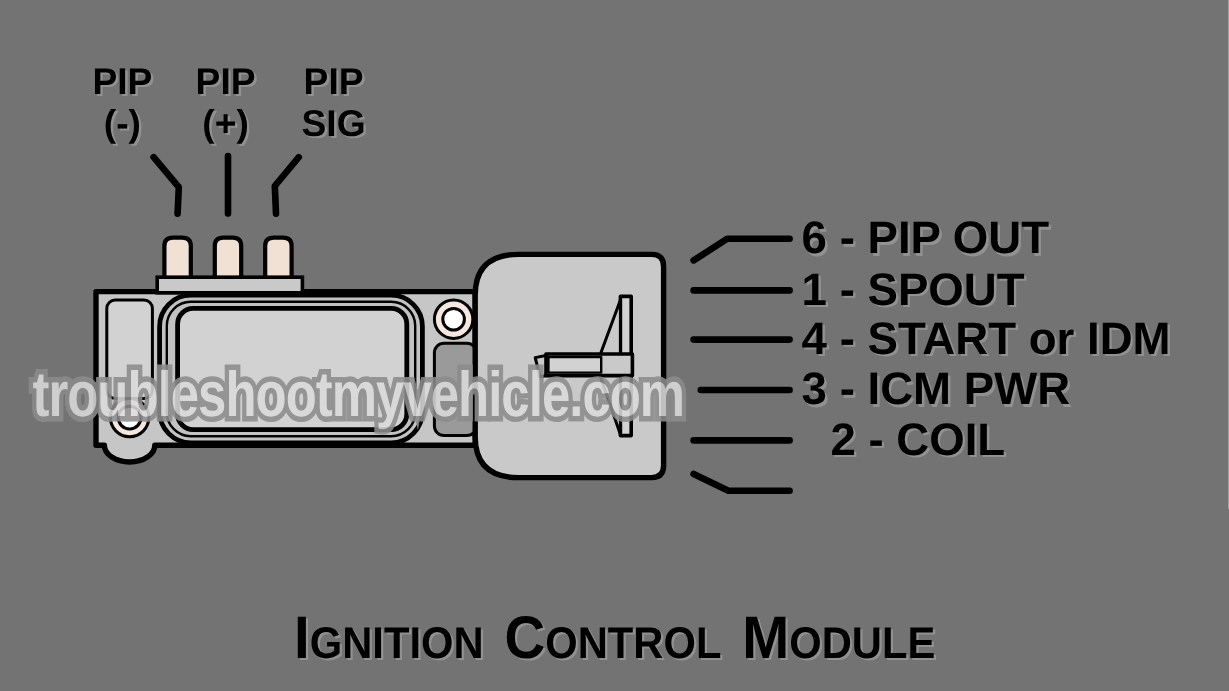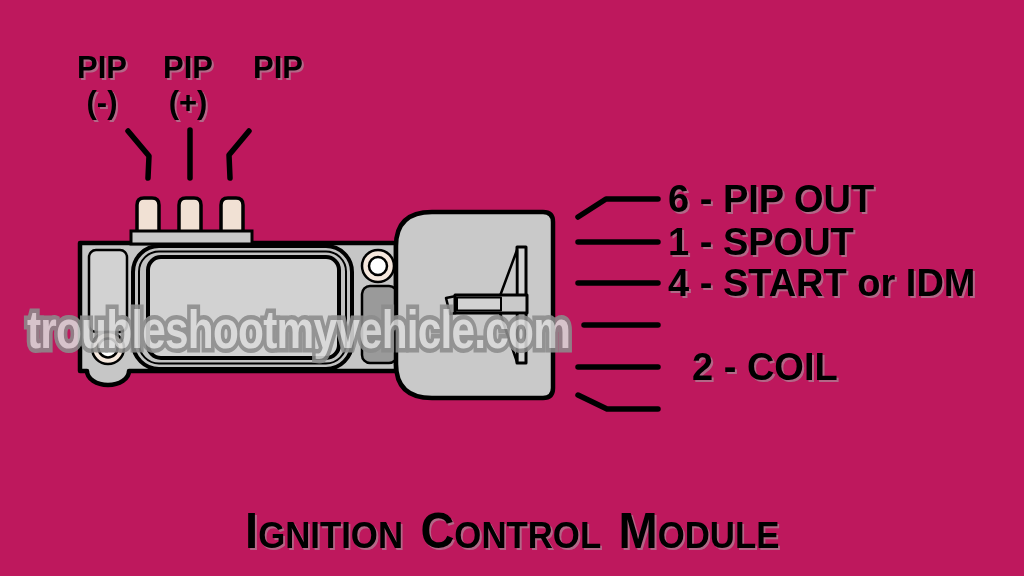--- a/index.html
+++ b/index.html
@@ -1,20 +1,20 @@
 <!DOCTYPE html>
 <html style="--ink: #000000; --body: #c6c6c6; --frame: #c2c2c2; --panel: #d2d2d2; --connector: #c9c9c9; --terminal: #f1e1d4; --hole-ring: #f6e8de; --hole-center: #ffffff; --dark-slot: #9a9a9a; --wm-fill: #dbdbdb; --wm-stroke: #8c8c8c;"><head>
 <meta charset="utf-8">
 <style>
   html, body { margin: 0; padding: 0; background: #ffffff; }
   #stage {
     position: relative;
     width: 1024px;
     height: 576px;
-    background: #be185d;
+    background: #737373;
     overflow: hidden;
     font-family: "Liberation Sans", sans-serif;
   }
   #drawing {
     position: absolute;
     left: 0; top: 0;
     width: 1024px; height: 576px;
   }
   .lbl {
     position: absolute;
@@ -148,25 +148,27 @@
   <div class="lbl top-label" style="left:47px;  top:50px;">
     <div>PIP</div>
     <div>(-)</div>
   </div>
   <div class="lbl top-label" style="left:133px; top:50px;">
     <div>PIP</div>
     <div>(+)</div>
   </div>
   <div class="lbl top-label" style="left:223px; top:50px;">
     <div>PIP</div>
+    <div>SIG</div>
   </div>
 
   <div class="lbl pin-label" style="top:181px;">6 - PIP OUT</div>
   <div class="lbl pin-label" style="top:224px;">1 - SPOUT</div>
   <div class="lbl pin-label" style="top:265px;">4 - START or IDM</div>
+  <div class="lbl pin-label" style="top:307px;">3 - ICM PWR</div>
   <div class="lbl pin-label" style="top:349px;margin-left:24px;">2 - COIL</div>
 
   <div class="watermark" data-text="troubleshootmyvehicle.com">
     <span class="wm-fill">troubleshootmyvehicle.com</span>
   </div>
 
   <div class="title-wrap">
     <span class="title-inner">
       <span class="word"><span class="initial">I</span><span class="rest">GNITION</span></span>
       <span class="word"><span class="initial">C</span><span class="rest">ONTROL</span></span>

